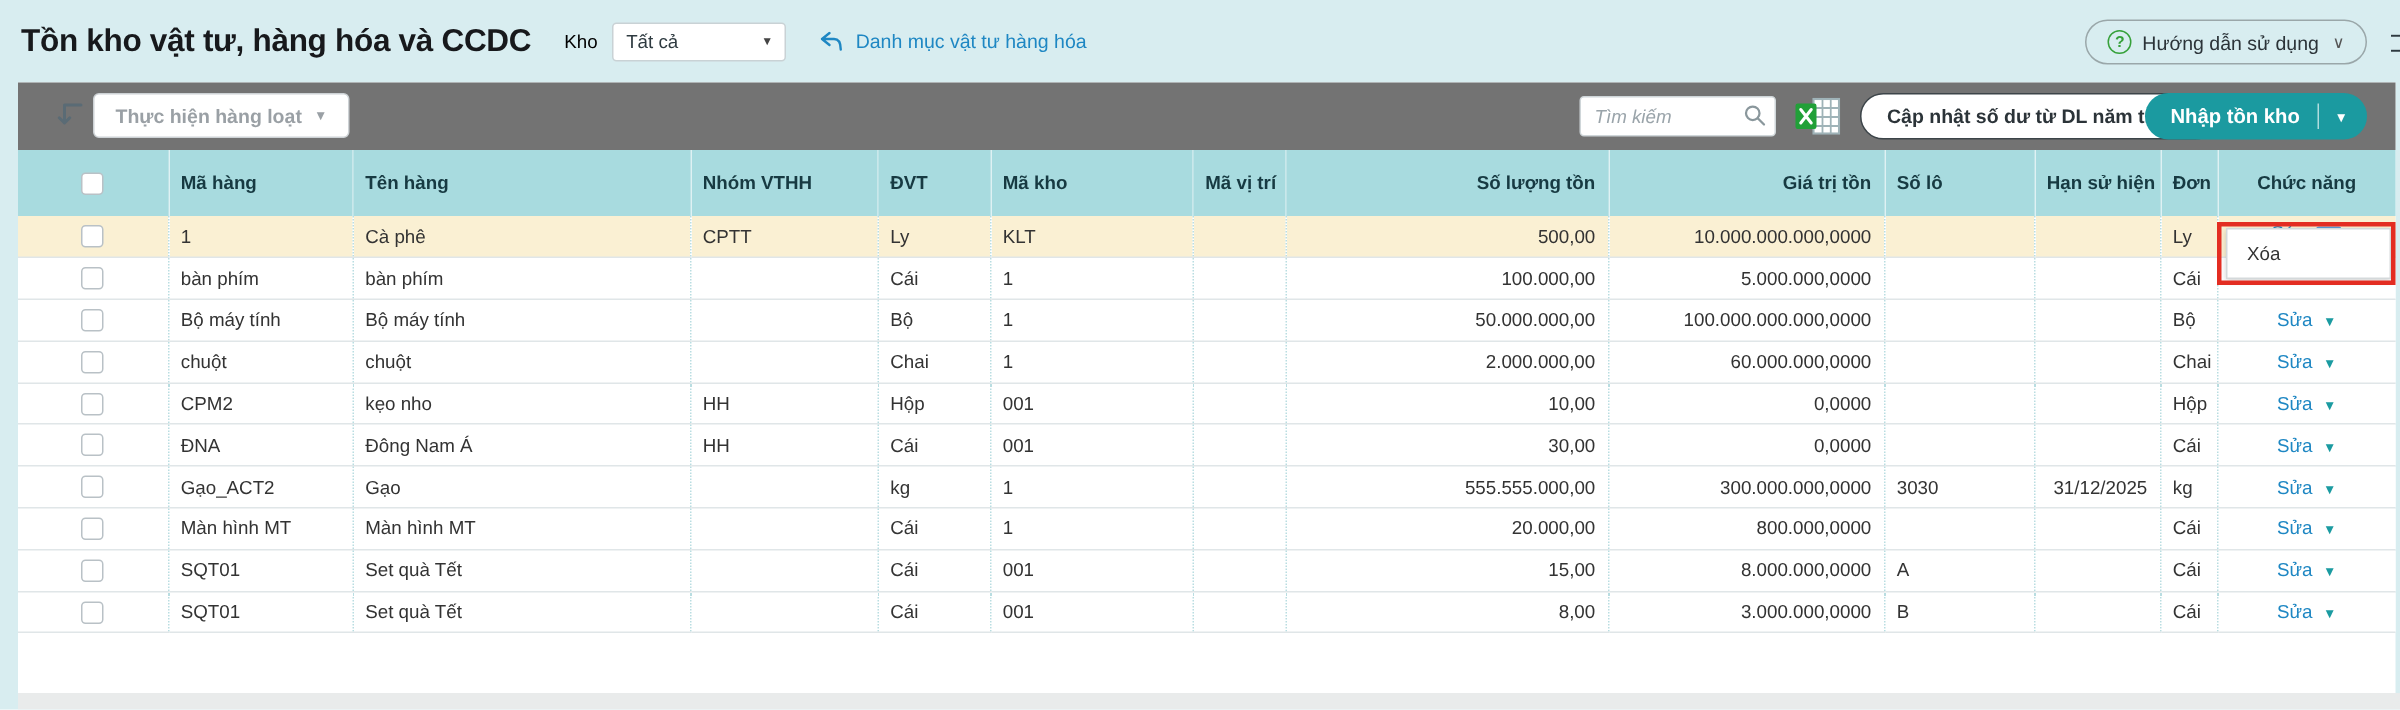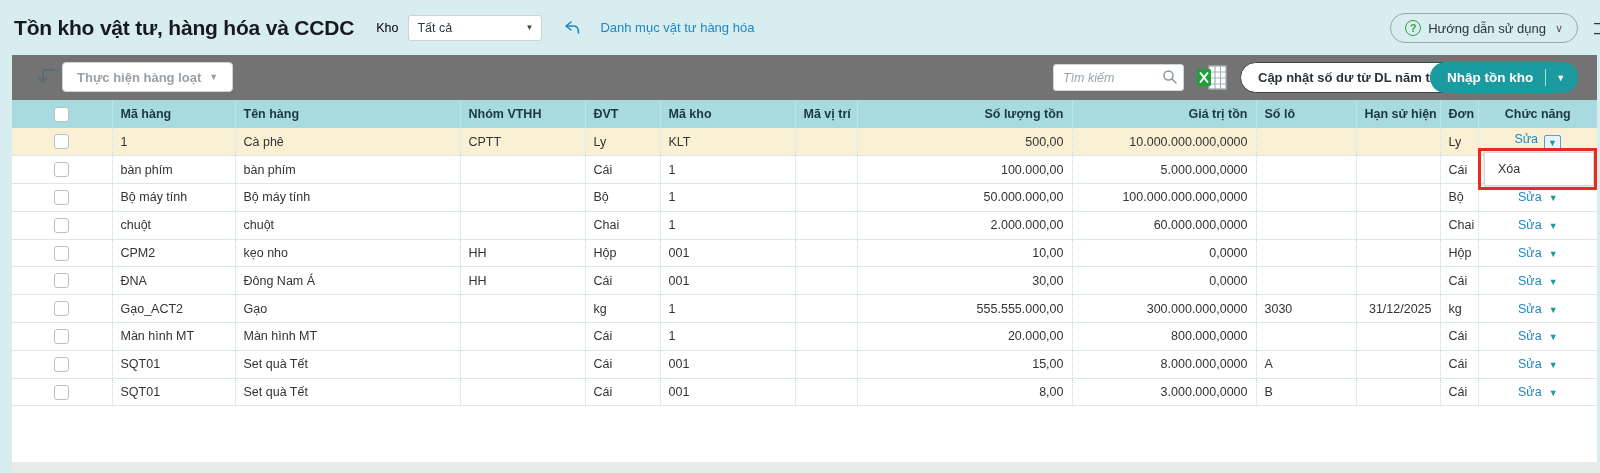--- a/index.html
+++ b/index.html
@@ -8,24 +8,24 @@
     font-family: "Liberation Sans", sans-serif;
     background:#d8edf0;
     position:relative;
     overflow:hidden;
     color:#333;
   }
   
   .topbar { position:absolute; left:0; top:0; width:1600px; height:55px; display:flex; align-items:center; }
   .page-title { font-size:21px; font-weight:bold; color:#17191c; margin-left:14px; letter-spacing:-0.2px; white-space:nowrap; }
   .kho-label { font-size:12.5px; color:#000000; margin-left:22px; font-weight:normal; }
-  .kho-select { margin-left:10px; width:134px; height:26px; background:#fff; border:1px solid #c9d2d5; border-radius:3px;
+  .kho-select { margin-left:10px; width:116px; height:26px; background:#fff; border:1px solid #c9d2d5; border-radius:3px;
     display:flex; align-items:center; justify-content:space-between; padding:0 8px; font-size:12.5px; color:#2e3a40; cursor:pointer; }
   .kho-select .sel-caret { font-size:8px; color:#444; }
-  .catalog-link { margin-left:22px; display:flex; align-items:center; gap:20px; font-size:13px; color:#1e87c3; cursor:pointer; white-space:nowrap; }
+  .catalog-link { margin-left:22px; display:flex; align-items:center; gap:8px; font-size:13px; color:#1e87c3; cursor:pointer; white-space:nowrap; }
   .help-pill { position:absolute; right:22px; top:13px; height:30px; border:1px solid #9aa7a9; border-radius:15px;
     display:flex; align-items:center; gap:7px; padding:0 14px; font-size:13px; color:#2b3338; cursor:pointer; background:transparent; }
   .q-icon { width:16px; height:16px; border:1.5px solid #36a13a; border-radius:50%; color:#36a13a; font-size:10.5px; font-weight:bold;
     display:flex; align-items:center; justify-content:center; }
   .help-caret { font-size:11px; color:#555; margin-left:2px; }
   .edge-fragment { position:absolute; right:-3px; top:18px; width:9px; height:22px; color:#2e3a40; font-weight:bold; font-size:13px; line-height:10px; overflow:hidden; }
   
   .panel { position:absolute; left:12px; top:55px; width:1585px; height:407px; background:#fff; }
   .toolbar { position:relative; height:45px; background:#737373; }
   .dl-icon { position:absolute; left:24px; top:11px; color:#5a6b75; }
@@ -40,21 +40,21 @@
   .excel-icon { position:absolute; left:1184px; top:9px; width:32px; height:27px; cursor:pointer; }
   .update-pill { position:absolute; left:1228px; top:7px; height:31px; border:1.6px solid #3c4449; border-radius:16px; background:#fff;
     font-size:13px; font-weight:bold; color:#2b3338; padding:0 17px; display:flex; align-items:center; cursor:pointer; white-space:nowrap; }
   .import-btn { position:absolute; left:1418px; top:7px; height:31px; background:#1b9aa0; border:none; border-radius:16px;
     color:#fff; font-size:13.5px; font-weight:bold; display:flex; align-items:center; cursor:pointer; padding:0; }
   .import-btn .main { padding:0 12px 0 17px; }
   .import-btn .divider { width:1px; height:17px; background:rgba(255,255,255,0.65); }
   .import-btn .dd { padding:0 13px 0 10px; font-size:9px; }
   
   table { border-collapse:collapse; table-layout:fixed; width:1585px; }
-  th { background:#a8dbdf; height:28px; font-size:12.5px; font-weight:bold; color:#173a42; text-align:left;
+  th { background:#a8dbdf; height:44px; font-size:12.5px; font-weight:bold; color:#173a42; text-align:left;
     padding:0 8px; border-right:1px solid #bfe4e7; white-space:nowrap; overflow:hidden; }
   th:last-child { border-right:none; }
   td { height:27.8px; font-size:12.5px; color:#333; padding:0 8px; border-bottom:1px solid #e0e6e8;
     border-right:1px dotted #b9dde1; white-space:nowrap; overflow:hidden; background:#fff; }
   td:last-child { border-right:none; }
   tr.hl td { background:#faf0d3; }
   .al-r { text-align:right; }
   .al-c { text-align:center; }
   .col-don { padding-right:2px; }
   .cb { width:15px; height:15px; border:1px solid #b9c1c6; border-radius:3px; background:#fff; display:inline-block; vertical-align:middle; cursor:pointer; }

